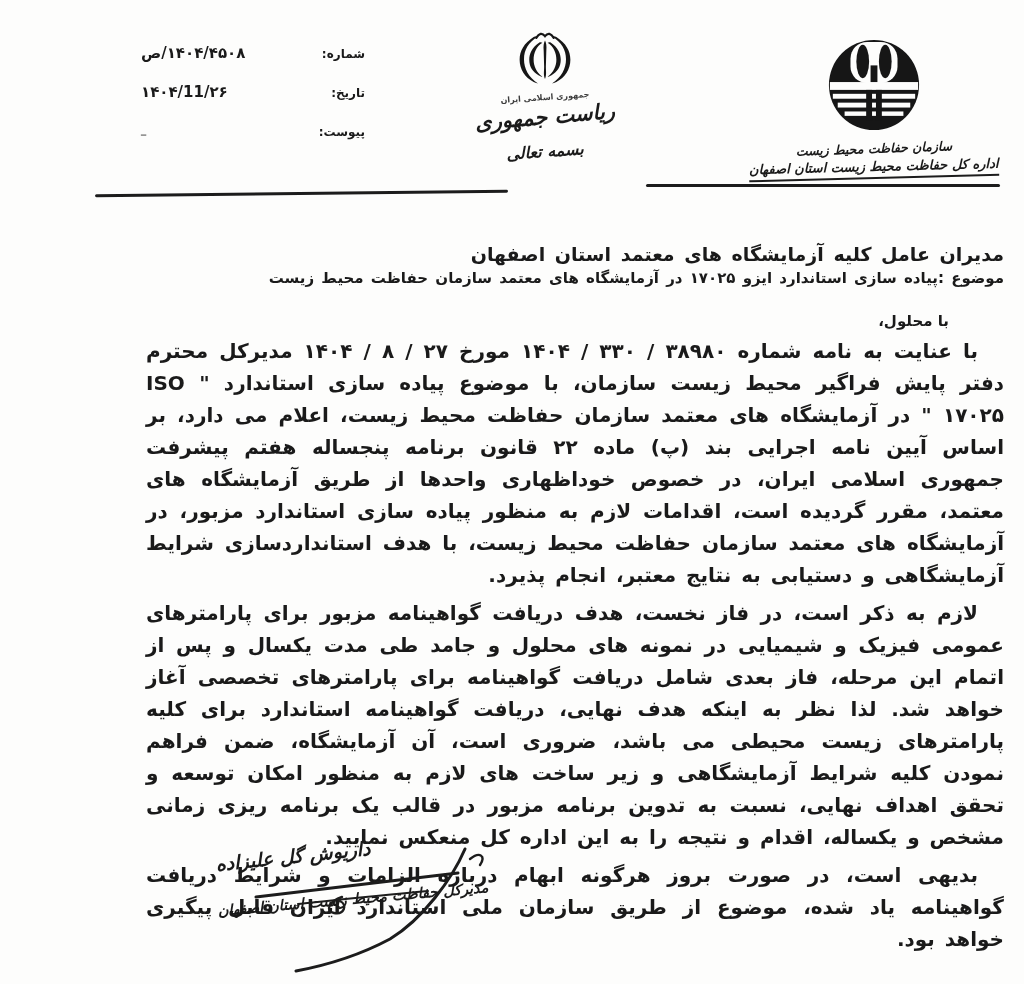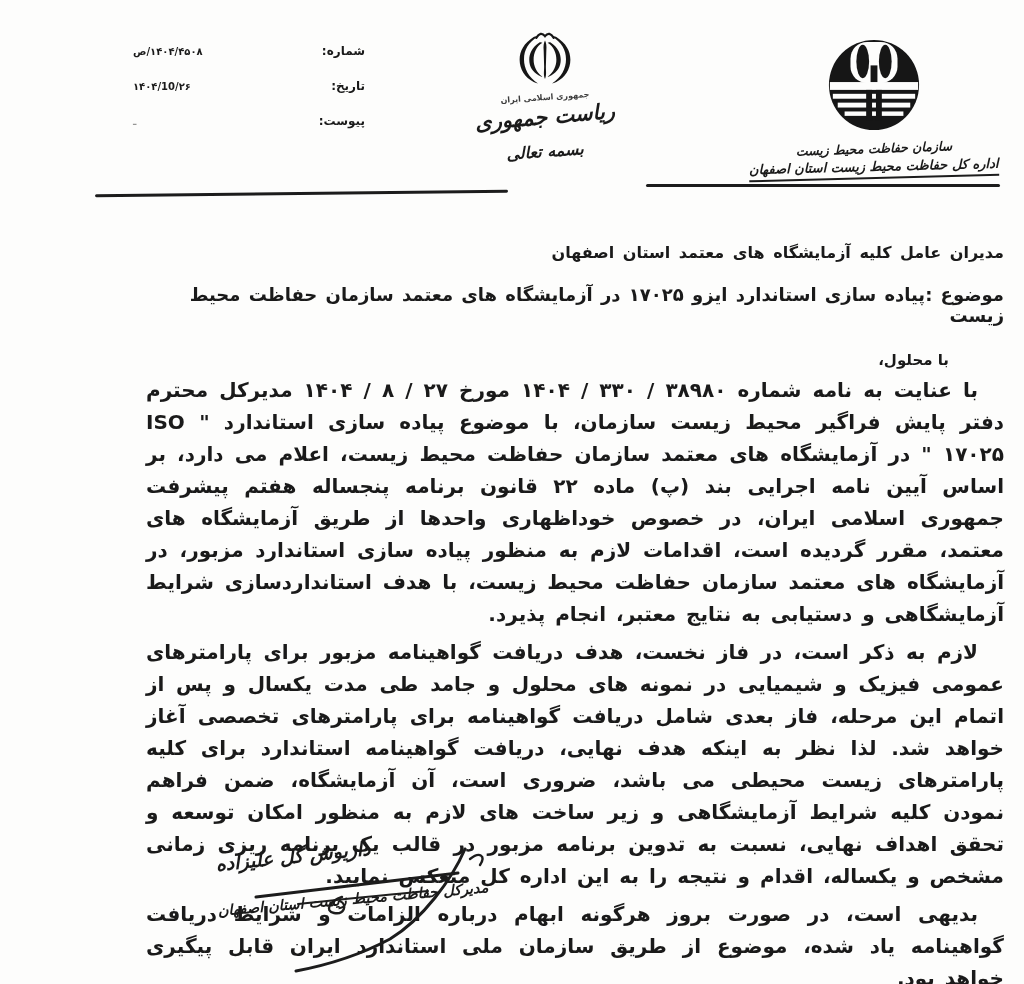--- a/index.html
+++ b/index.html
@@ -5,42 +5,42 @@
   html,body{margin:0;padding:0;}
   body{
     width:1024px;height:984px;position:relative;overflow:hidden;
     background:#fdfdfc;color:#1a1a1a;
     font-family:"DejaVu Sans",sans-serif;direction:rtl;
   }
   
   .hdr-left{position:absolute;right:659px;top:44px;width:232px;}
   .fld{display:flex;justify-content:space-between;align-items:baseline;margin-bottom:21px;}
   .fld .lbl{font-size:12px;font-weight:bold;}
-  .fld .val{font-size:10px;font-weight:bold;letter-spacing:.5px;}
+  .fld .val{font-size:15px;font-weight:bold;letter-spacing:.5px;margin-left:8px;}
   .fld .val.faint{opacity:.45;}
 
   .hdr-center{position:absolute;left:442px;top:28px;width:206px;text-align:center;}
   .emblem{display:inline-block;}
   .rep-small{font-size:8px;font-weight:bold;opacity:.85;transform:rotate(-4deg);margin-top:1px;}
   .presidency{font-size:21px;font-weight:bold;font-style:italic;transform:rotate(-5deg);margin-top:3px;}
   .basmala{font-size:16px;font-weight:bold;font-style:italic;transform:rotate(-4deg);margin-top:13px;}
 
   .hdr-right{position:absolute;left:738px;top:36px;width:272px;text-align:center;}
   .org1{font-size:12.5px;font-weight:bold;font-style:italic;margin-top:3px;transform:rotate(-2deg);}
   .org2{font-size:13px;font-weight:bold;font-style:italic;margin-top:2px;padding-bottom:3px;
         border-bottom:2.5px solid #1c1c1c;transform:rotate(-1.5deg);display:inline-block;}
 
   .rule-l{position:absolute;left:95px;top:192px;width:413px;height:2.5px;background:#1c1c1c;
           transform:rotate(-.6deg);border-radius:2px;}
   .rule-r{position:absolute;left:646px;top:184px;width:354px;height:2.5px;background:#1c1c1c;border-radius:2px;}
 
   
   .doc{position:absolute;right:20px;left:146px;top:243px;}
-  .addressee{font-size:16px;font-weight:bold;letter-spacing:.5px;word-spacing:3px;margin:0;}
-  .subject{font-size:18px;font-weight:bold;word-spacing:2px;margin:22px 0 0 0;}
+  .addressee{font-size:19px;font-weight:bold;letter-spacing:.5px;word-spacing:3px;margin:0;}
+  .subject{font-size:15px;font-weight:bold;word-spacing:2px;margin:4px 0 0 0;}
   .salutation{font-size:15px;font-weight:bold;margin:25px 55px 0 0;}
   .doc p{font-size:20px;font-weight:bold;line-height:32px;text-align:justify;
          text-indent:26px;word-spacing:3px;margin:6px 0 0 0;}
   .doc p.first{margin-top:5px;}
 
   
   .sig{position:absolute;left:128px;top:845px;width:380px;}
   .sig-name{font-size:19px;font-weight:bold;font-style:italic;transform:rotate(-6deg);
             width:260px;margin-right:85px;text-align:center;}
   .sig-title{font-size:14.5px;font-weight:bold;font-style:italic;transform:rotate(-5deg);
@@ -50,21 +50,21 @@
 </head>
 <body>
 
 <div class="hdr-left">
   <div class="fld">
     <span class="lbl">شماره:</span>
     <span class="val">۱۴۰۴/۴۵۰۸/ص</span>
   </div>
   <div class="fld">
     <span class="lbl">تاریخ:</span>
-    <span class="val">۱۴۰۴/10/۲۶</span>
+    <span class="val">۱۴۰۴/11/۲۶</span>
   </div>
   <div class="fld">
     <span class="lbl">پیوست:</span>
     <span class="val faint">ـ</span>
   </div>
 </div>
 
 <div class="hdr-center">
   <span class="emblem">
     <svg width="56" height="60" viewBox="0 0 64 64">

